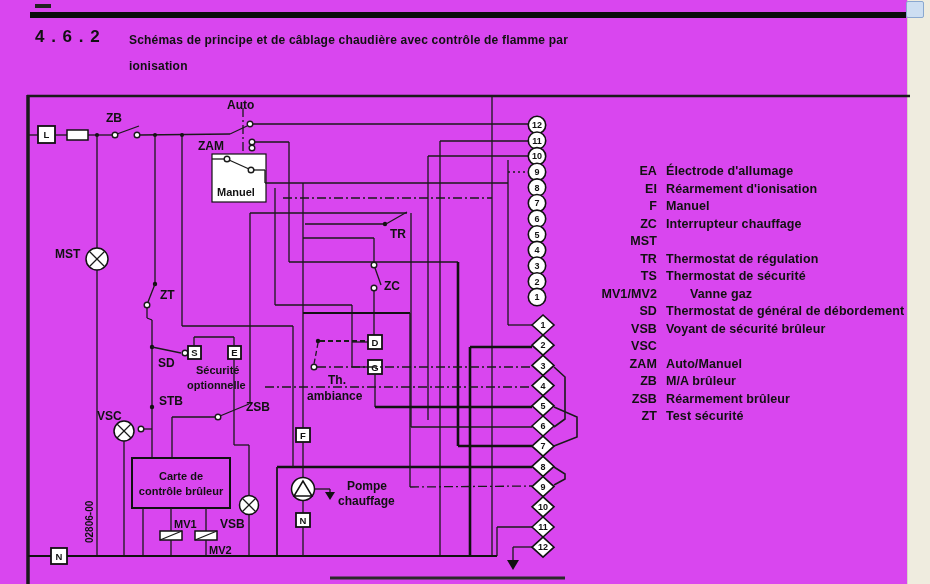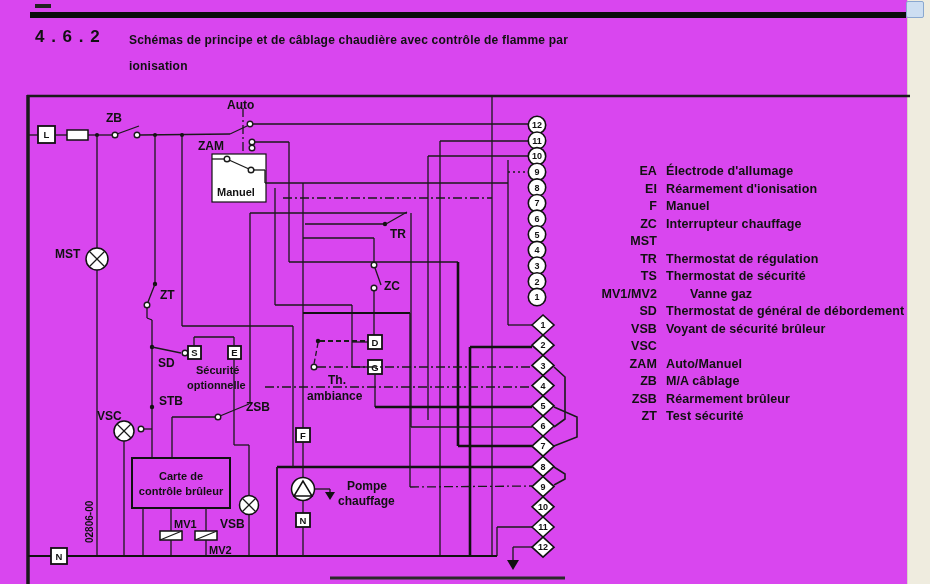--- a/index.html
+++ b/index.html
@@ -90,21 +90,21 @@
       </div>
       <div class="lrow">
         <div class="abbr">VSC</div>
       </div>
       <div class="lrow">
         <div class="abbr">ZAM</div>
         <div class="lbl">Auto/Manuel</div>
       </div>
       <div class="lrow">
         <div class="abbr">ZB</div>
-        <div class="lbl">M/A câblage</div>
+        <div class="lbl">M/A brûleur</div>
       </div>
       <div class="lrow">
         <div class="abbr">ZSB</div>
         <div class="lbl">Réarmement brûleur</div>
       </div>
       <div class="lrow">
         <div class="abbr">ZT</div>
         <div class="lbl">Test sécurité</div>
       </div>
     </div>

